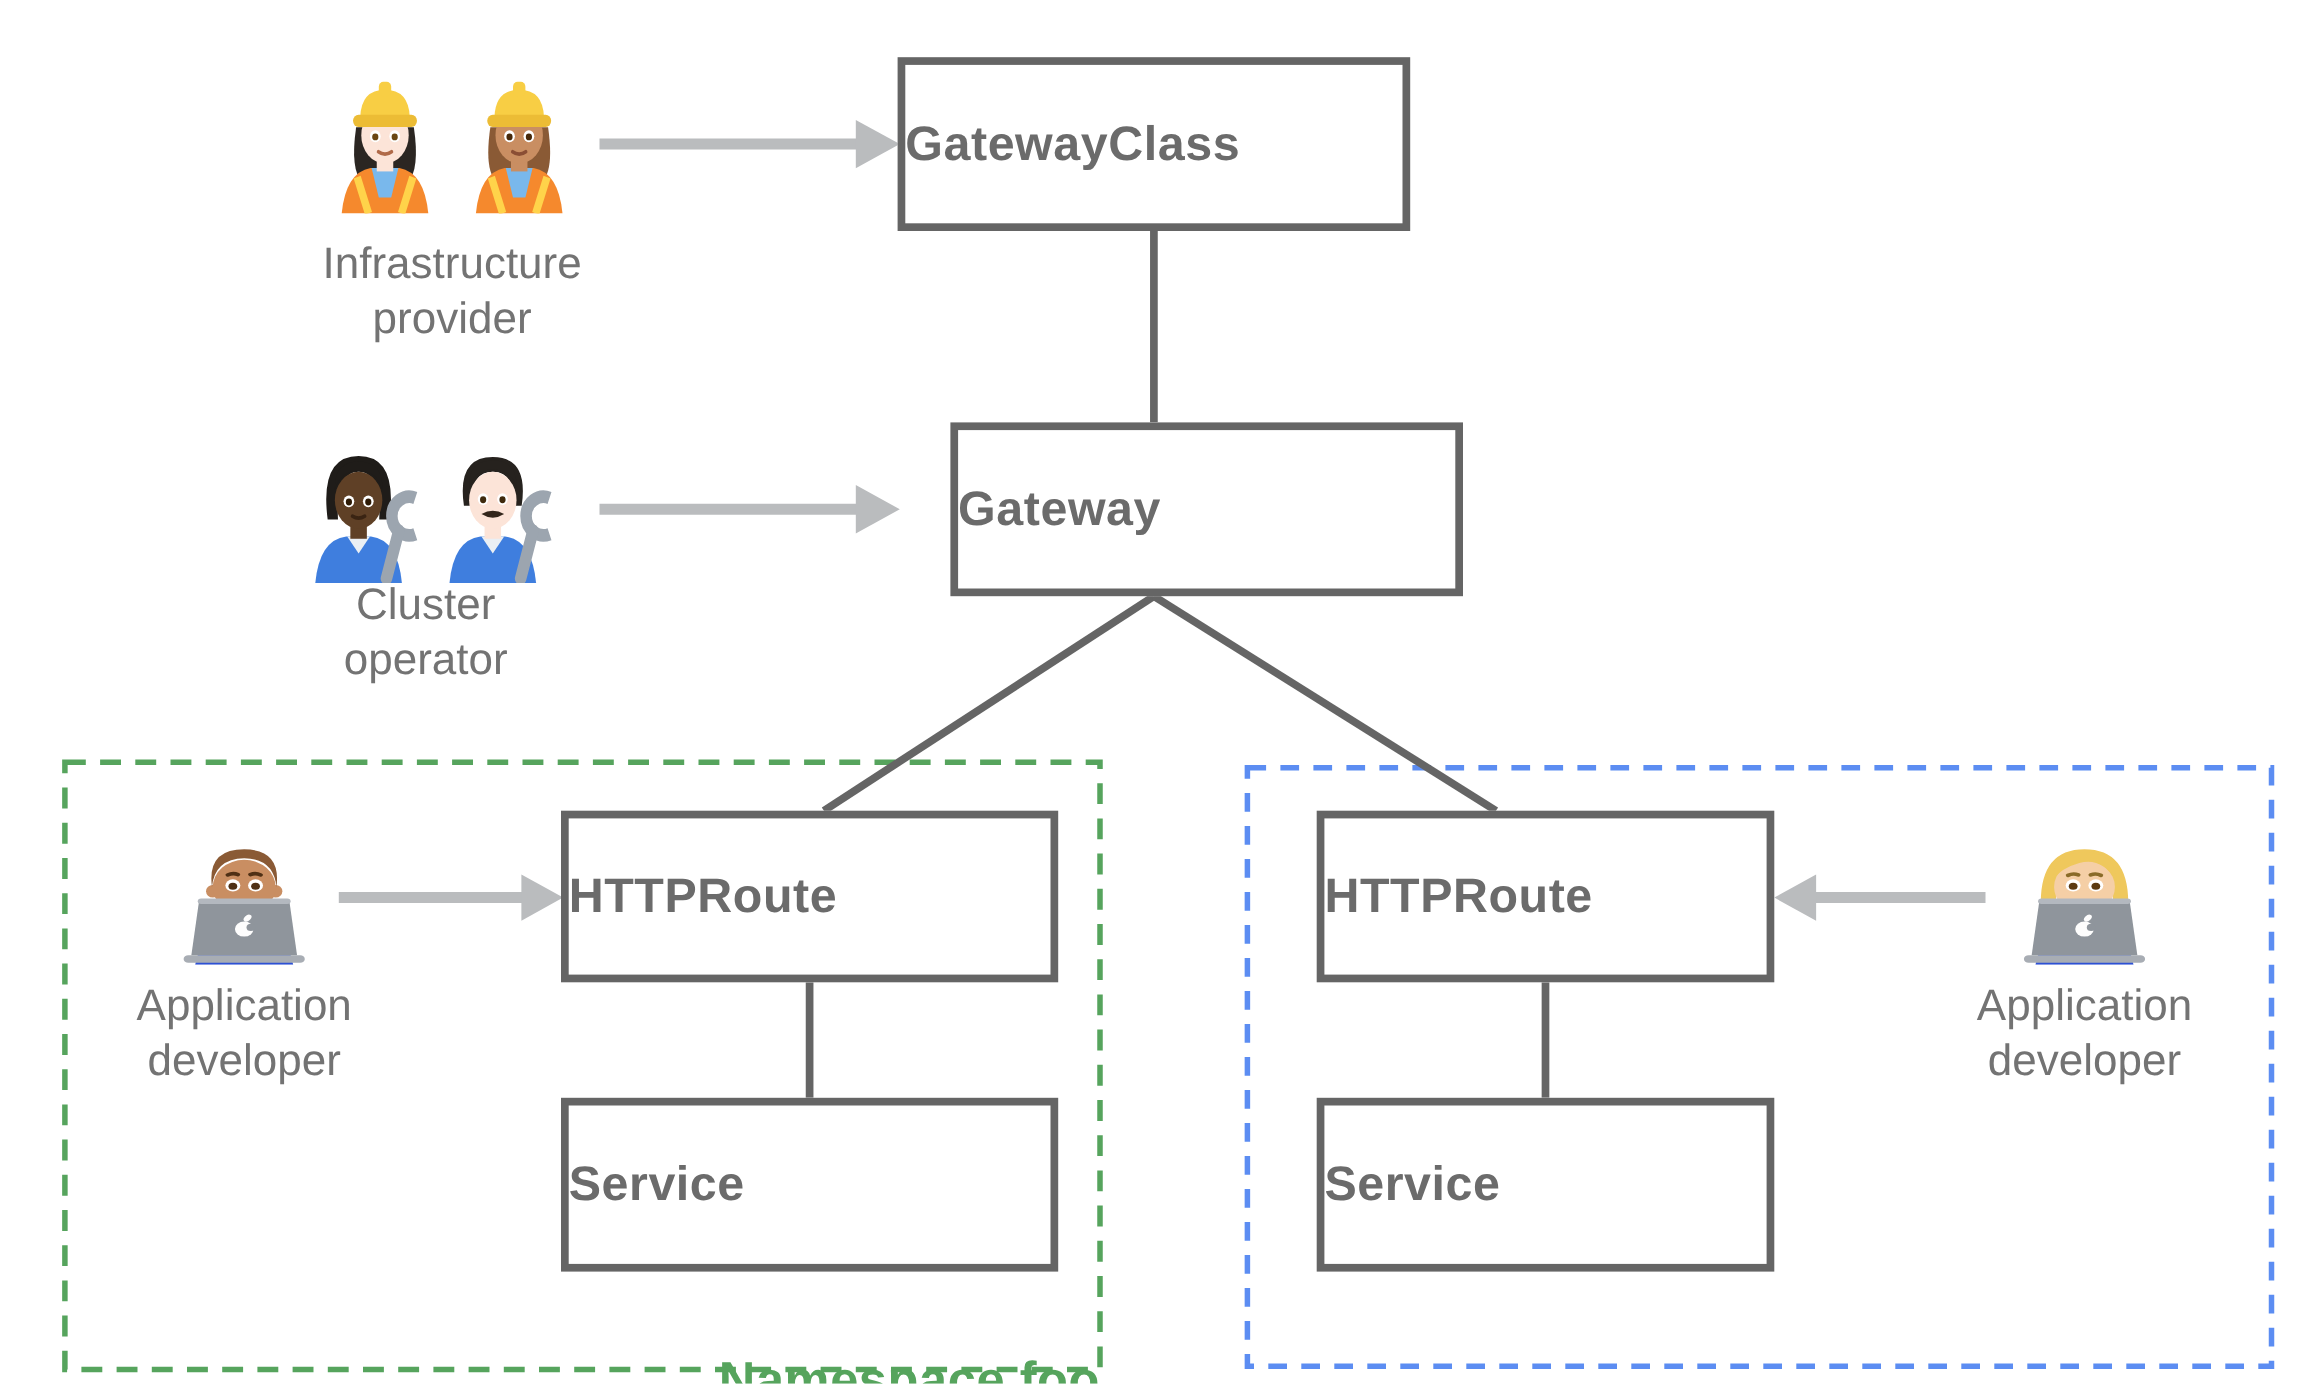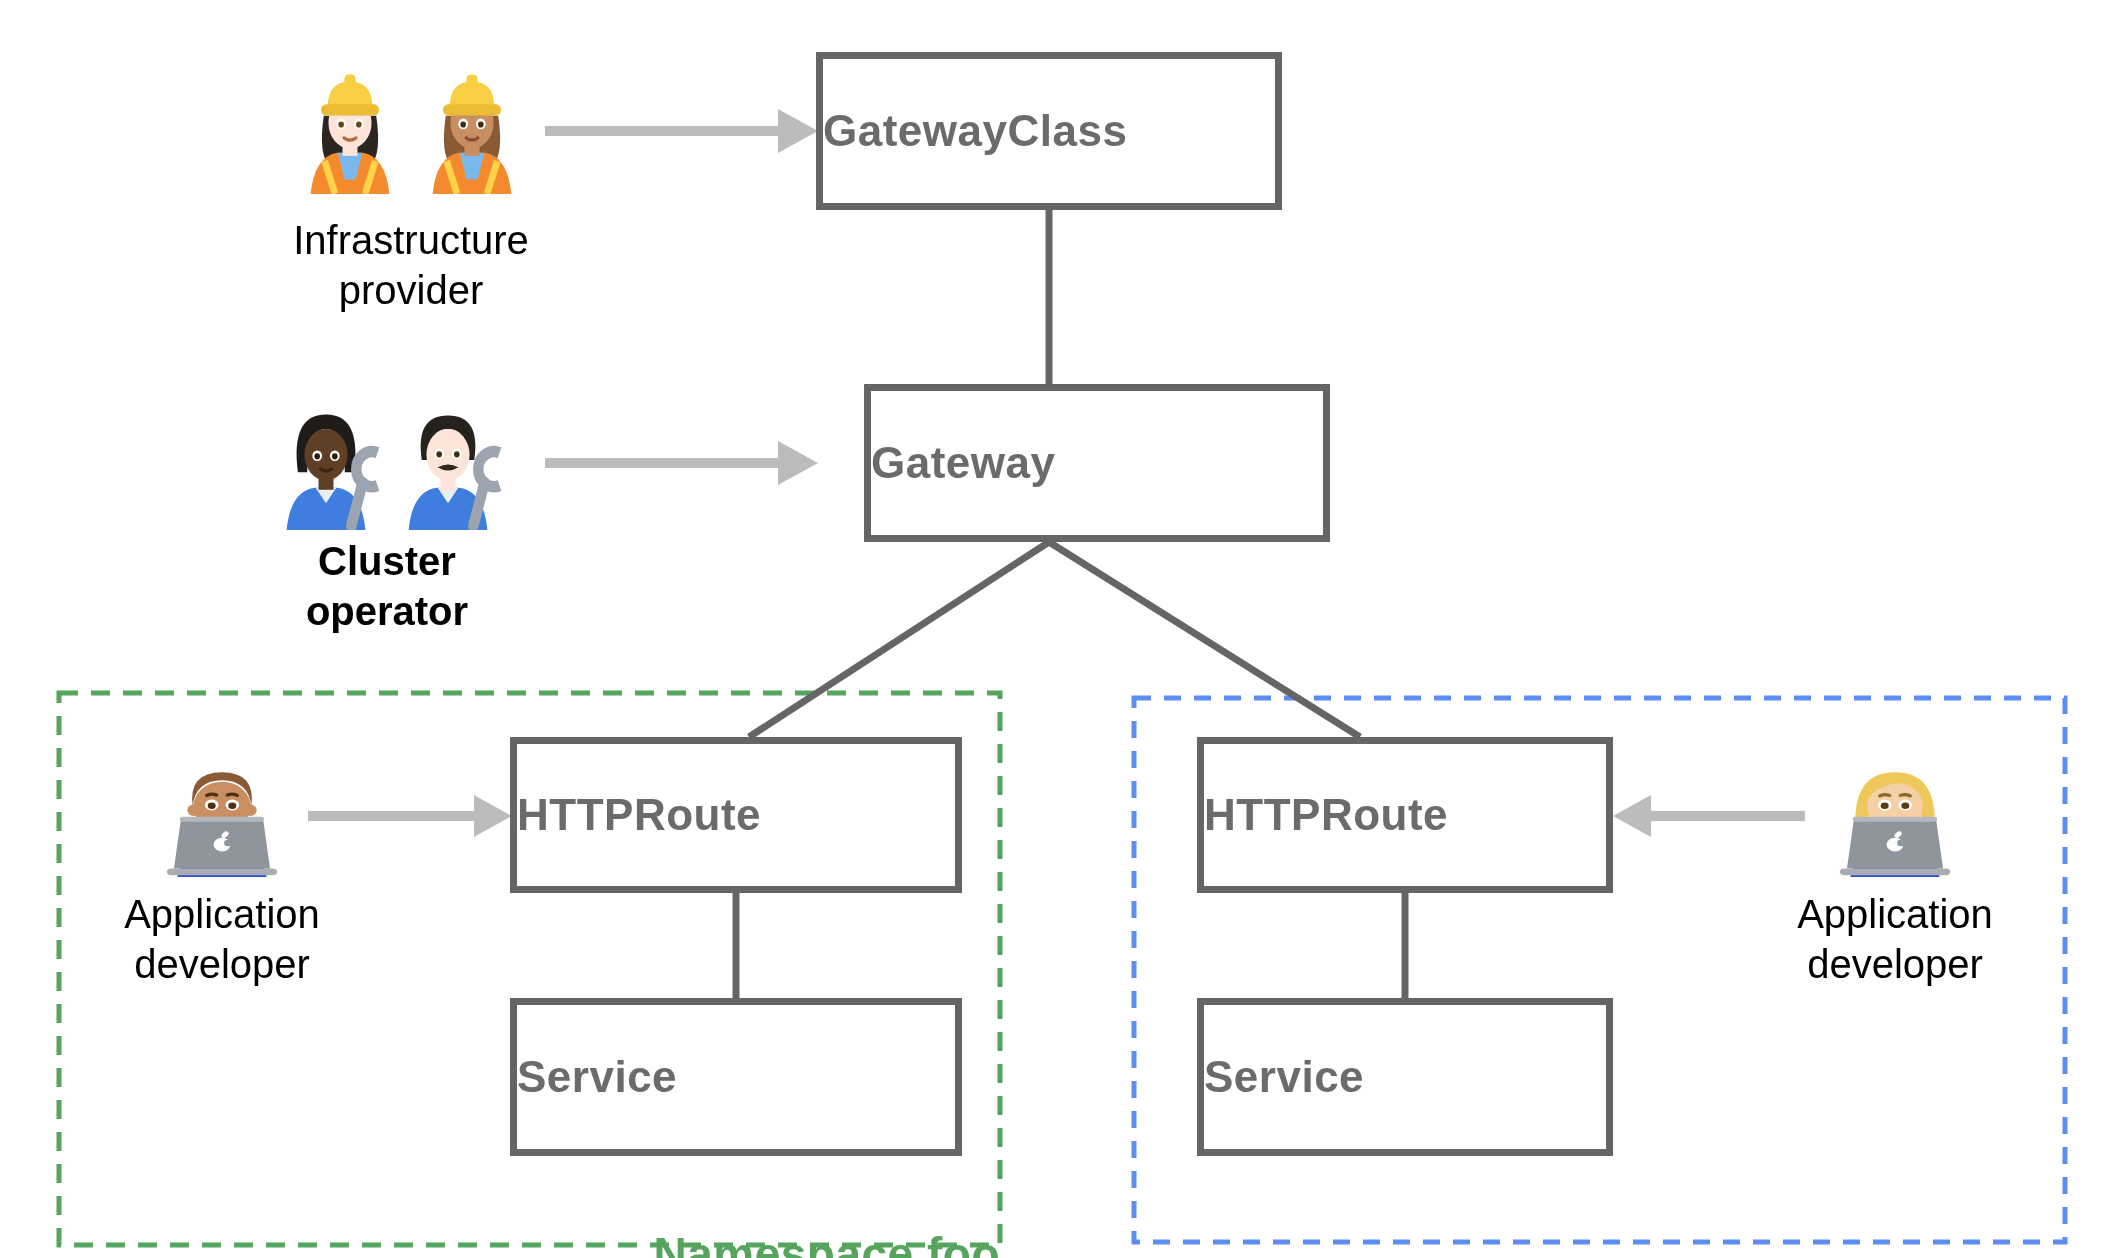--- a/index.html
+++ b/index.html
@@ -22,24 +22,24 @@
   .ns-label{position:absolute;top:1186px;text-align:right;font-weight:700;font-size:46px;letter-spacing:.5px;margin-top:41px;}
   .ns-label-foo{left:59px;width:941px;color:#56A45D;}
   .ns-label-bar{left:1134px;width:931px;color:#5C8DF2;}
   .persona{position:absolute;display:flex;gap:2px;align-items:flex-end;}
   .persona-infra{left:290px;top:62px;}
   .persona-cluster{left:266px;top:398px;}
   .persona-dev-foo{left:147px;top:755px;}
   .persona-dev-bar{left:1820px;top:755px;}
   .persona-label{
     position:absolute;width:320px;text-align:center;
-    font-size:40px;line-height:1.24;color:#000000;
+    font-size:40px;line-height:1.24;color:#737373;
   }
   .label-infra{left:251px;top:216px;}
-  .label-cluster{left:277px;top:537px;width:220px;font-weight:bold;}
+  .label-cluster{left:277px;top:526px;width:220px;}
   .label-dev-foo{left:62px;top:890px;}
   .label-dev-bar{left:1735px;top:890px;}
 </style>
 </head>
 <body>
 
 <div class="canvas">
 
   <svg class="edges" width="2112" height="1258" viewBox="0 0 2112 1258">
     <rect x="59" y="693" width="941" height="552" fill="none" stroke="#56A45D" stroke-width="5" stroke-dasharray="19 13"></rect>

